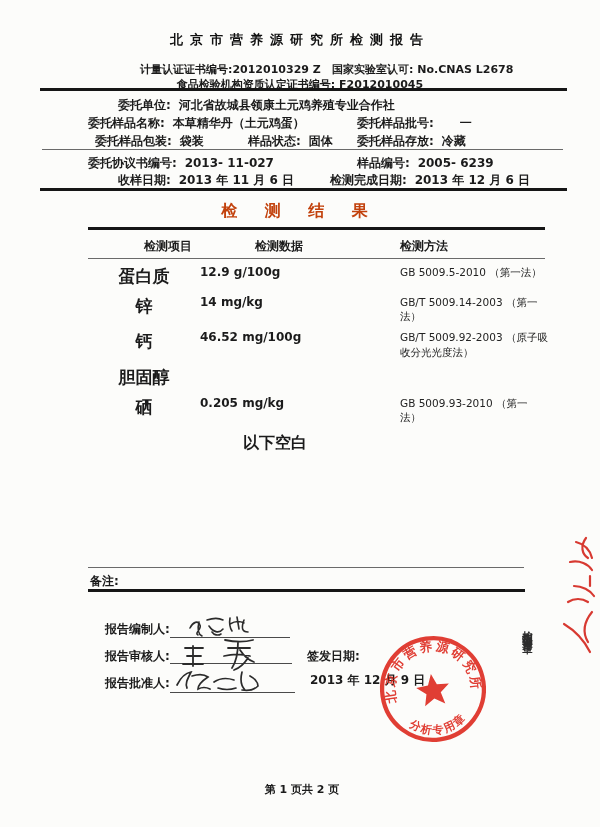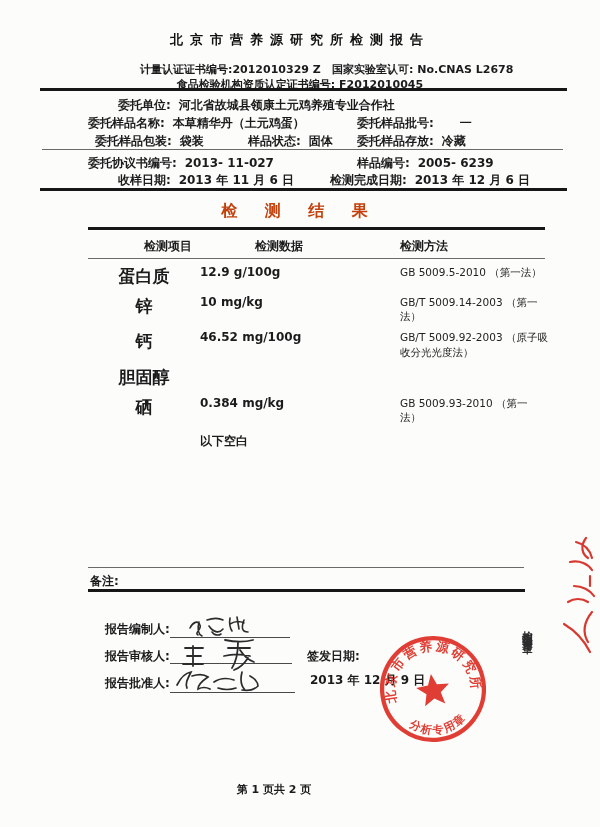--- a/index.html
+++ b/index.html
@@ -17,28 +17,28 @@
   .lbl{font-weight:bold;}
   .val{font-weight:bold;margin-left:4px;}
   
   .thead-cell{position:absolute;font-size:12px;font-weight:600;}
   #results-body{position:absolute;top:261px;left:88px;width:460px;}
   .trow{display:flex;align-items:flex-start;padding:4px 0 3px 0;}
   .trow .c1{width:112px;text-align:center;font-size:17px;font-weight:600;}
   .trow .c2{width:150px;font-size:12px;font-weight:bold;}
   .trow .c3{margin-left:50px;width:148px;font-size:10.5px;line-height:1.35;
             white-space:normal;font-weight:400;color:#222;}
-  .endnote{margin:6px 0 17px 112px;width:150px;font-size:12px;font-weight:600;}
+  .endnote{margin:6px 0 17px 112px;width:150px;text-align:center;font-size:16px;font-weight:600;}
   .sigline{position:absolute;height:1px;background:#4a4a4a;}
   .stamp{position:absolute;left:376px;top:632px;width:114px;height:114px;opacity:.88;
          transform:rotate(-8deg);}
   .side-label{position:absolute;left:521px;top:622px;writing-mode:vertical-rl;
               font-size:10.5px;letter-spacing:2px;font-weight:600;color:#2d2d2d;}
   .footer{position:absolute;top:782px;left:0;width:548px;text-align:center;
-          font-size:11px;font-weight:bold;}
+          font-size:11px;font-weight:bold;padding-left:28px;}
   .sig-svg{position:absolute;left:160px;top:608px;width:160px;height:100px;}
   .margin-scribble{position:absolute;left:556px;top:528px;width:44px;height:140px;}
 </style>
 </head>
 <body>
 
 <div class="page">
 
   <div class="doc-title">北京市营养源研究所检测报告</div>
   <div class="abs t11 b" style="top:62px;left:140px;">计量认证证书编号:2012010329 Z</div>
@@ -96,34 +96,34 @@
   <div class="thead-cell" style="top:238px;left:400px;position:absolute;">检测方法</div>
   <div class="hr-thin" style="top:258px;left:88px;width:457px;"></div>
   <div id="results-body">
       <div class="trow">
         <div class="c1">蛋白质</div>
         <div class="c2">12.9 g/100g</div>
         <div class="c3">GB 5009.5-2010 （第一法）</div>
       </div>
       <div class="trow">
         <div class="c1">锌</div>
-        <div class="c2">10 mg/kg</div>
+        <div class="c2">14 mg/kg</div>
         <div class="c3">GB/T 5009.14-2003 （第一法）</div>
       </div>
       <div class="trow">
         <div class="c1">钙</div>
         <div class="c2">46.52 mg/100g</div>
         <div class="c3">GB/T 5009.92-2003 （原子吸收分光光度法）</div>
       </div>
       <div class="trow">
         <div class="c1">胆固醇</div>
       </div>
       <div class="trow">
         <div class="c1">硒</div>
-        <div class="c2">0.384 mg/kg</div>
+        <div class="c2">0.205 mg/kg</div>
         <div class="c3">GB 5009.93-2010 （第一法）</div>
       </div>
       <div class="endnote">以下空白</div>
     </div>
 
   <div class="hr-thin" style="top:567px;left:88px;width:436px;"></div>
   <div class="abs t12 b" style="top:573px;left:90px;">备注:</div>
   <div class="hr-thick" style="top:589px;left:88px;width:437px;"></div>
 
   <div class="abs t12 b" style="top:621px;left:105px;">报告编制人:</div>

